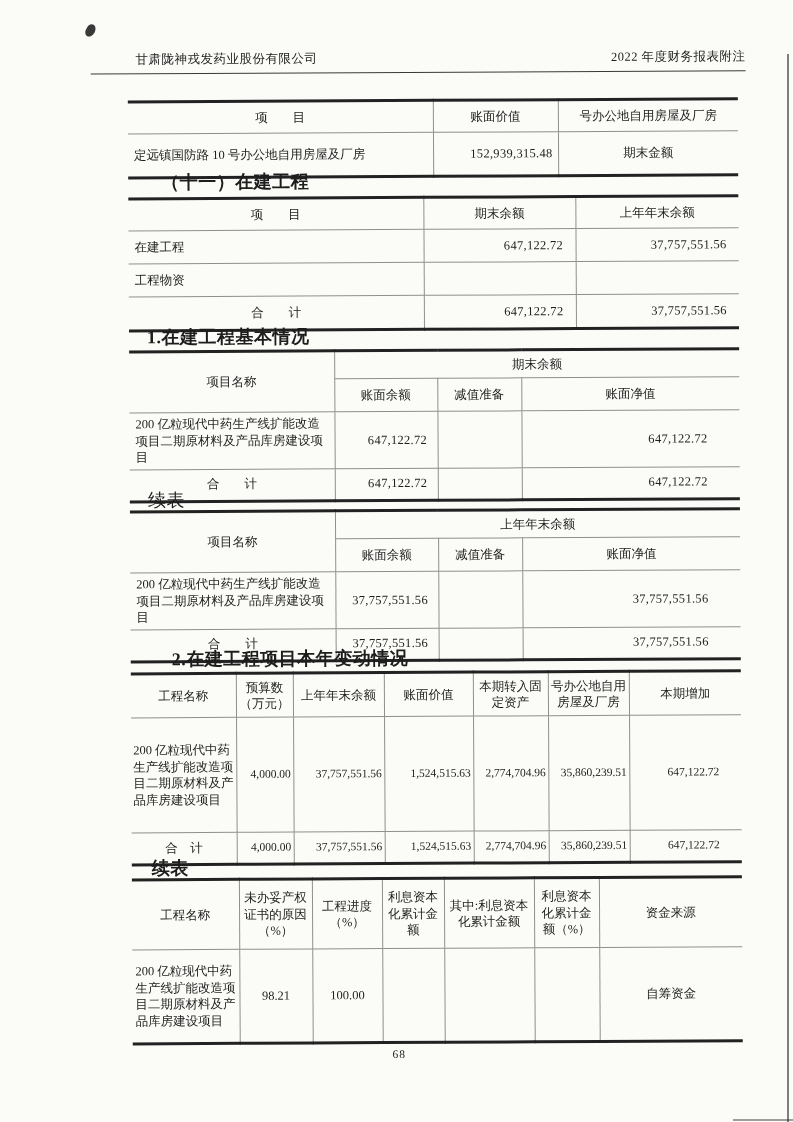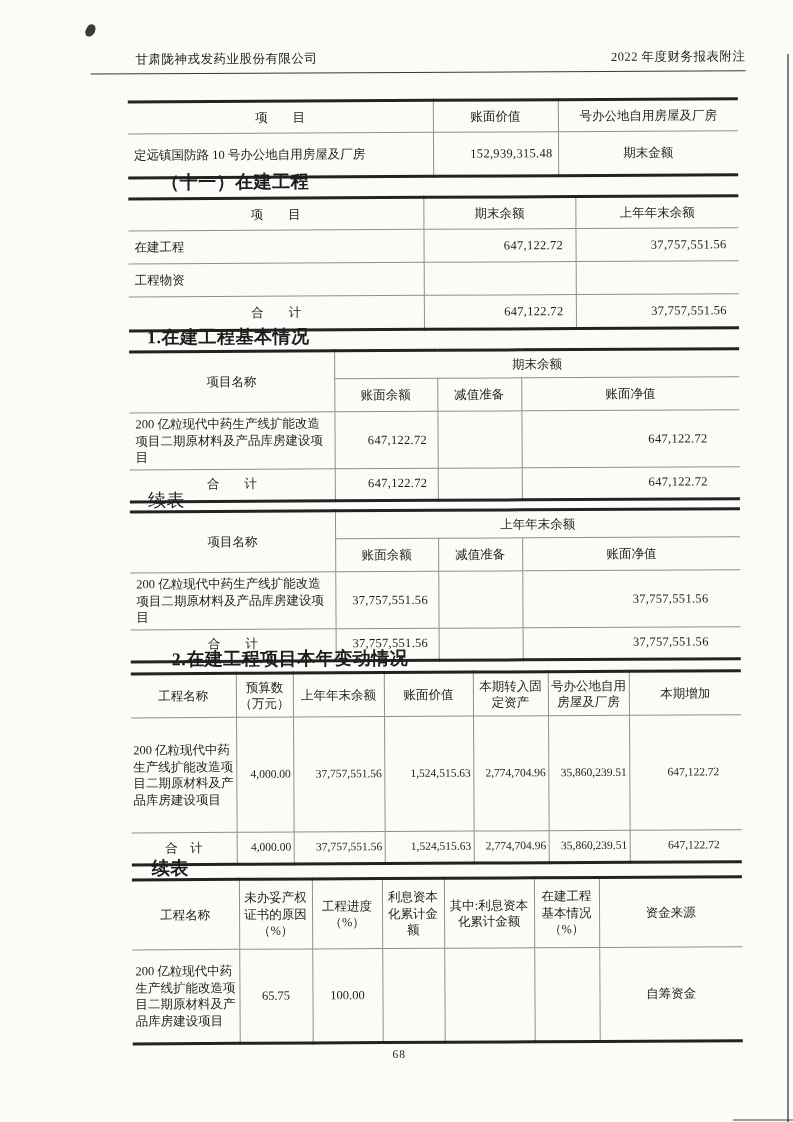--- a/index.html
+++ b/index.html
@@ -292,28 +292,28 @@
           <col>
           <col>
         </colgroup>
       <thead>
         <tr>
           <th>工程名称</th>
           <th>未办妥产权证书的原因（%）</th>
           <th>工程进度（%）</th>
           <th>利息资本化累计金额</th>
           <th>其中:利息资本化累计金额</th>
-          <th>在建工程基本情况（%）</th>
+          <th>利息资本化累计金额（%）</th>
           <th>资金来源</th>
         </tr>
       </thead>
       <tbody>
         <tr>
           <td class="name">200 亿粒现代中药生产线扩能改造项目二期原材料及产品库房建设项目</td>
-          <td class="ctr">65.75</td>
+          <td class="ctr">98.21</td>
           <td class="ctr">100.00</td>
           <td class="ctr"></td>
           <td class="ctr"></td>
           <td class="ctr"></td>
           <td class="ctr">自筹资金</td>
         </tr>
       </tbody>
     </table>
 
     <div class="page-num">68</div>

